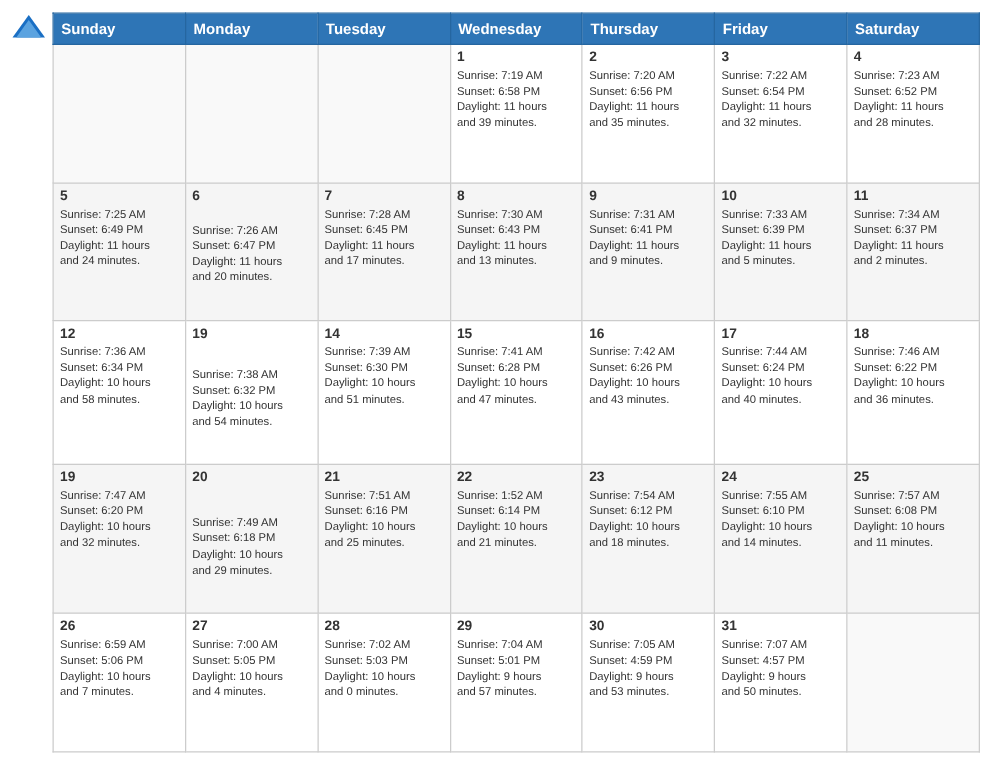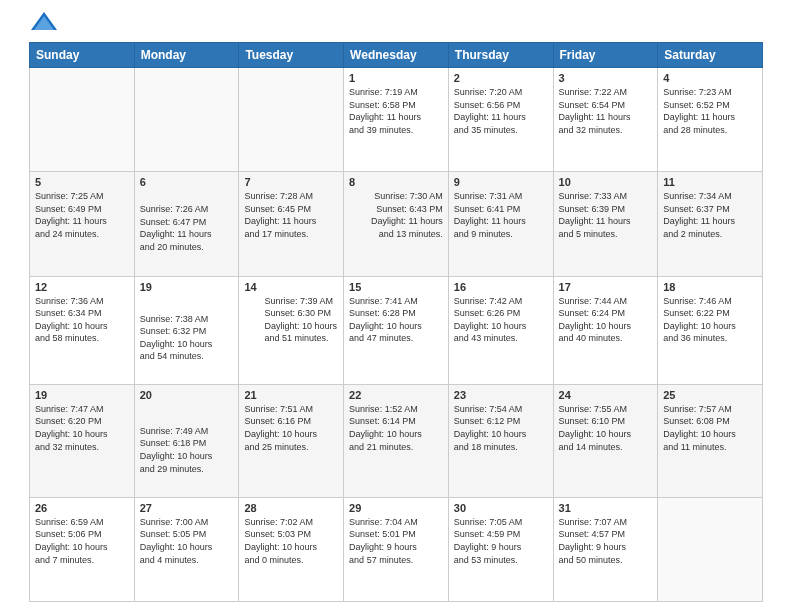--- a/index.html
+++ b/index.html
@@ -6,23 +6,23 @@
     body {
       width: 792px;
       height: 612px;
       font-family: Arial, sans-serif;
       background: #fff;
       overflow: hidden;
     }
     .page {
       width: 792px;
       height: 612px;
-      padding: 10px 29px;
+      padding: 10px 8px;
       display: flex;
-      flex-direction: column;
+      flex-direction: row;
     }
     .header {
       display: flex;
       justify-content: space-between;
       align-items: flex-start;
       margin-bottom: 8px;
     }
     .logo {
       display: flex;
       align-items: center;
@@ -181,21 +181,21 @@
           </td>
           <td>
             <div class="day-number">7</div>
             <div class="day-info" style="white-space: pre-line;">Sunrise: 7:28 AM
 Sunset: 6:45 PM
 Daylight: 11 hours
 and 17 minutes.</div>
           </td>
           <td>
             <div class="day-number">8</div>
-            <div class="day-info" style="white-space: pre-line; text-align: right;">Sunrise: 7:30 AM
+            <div class="day-info" style="white-space: pre-line;">Sunrise: 7:30 AM
 Sunset: 6:43 PM
 Daylight: 11 hours
 and 13 minutes.</div>
           </td>
           <td>
             <div class="day-number">9</div>
             <div class="day-info" style="white-space: pre-line;">Sunrise: 7:31 AM
 Sunset: 6:41 PM
 Daylight: 11 hours
 and 9 minutes.</div>
@@ -225,21 +225,21 @@
           </td>
           <td>
             <div class="day-number">19</div>
             <div class="day-info" style="white-space: pre-line; margin-top: 20px;">Sunrise: 7:38 AM
 Sunset: 6:32 PM
 Daylight: 10 hours
 and 54 minutes.</div>
           </td>
           <td>
             <div class="day-number">14</div>
-            <div class="day-info" style="white-space: pre-line; margin-left: 20px;">Sunrise: 7:39 AM
+            <div class="day-info" style="white-space: pre-line;">Sunrise: 7:39 AM
 Sunset: 6:30 PM
 Daylight: 10 hours
 and 51 minutes.</div>
           </td>
           <td>
             <div class="day-number">15</div>
             <div class="day-info" style="white-space: pre-line;">Sunrise: 7:41 AM
 Sunset: 6:28 PM
 Daylight: 10 hours
 and 47 minutes.</div>

